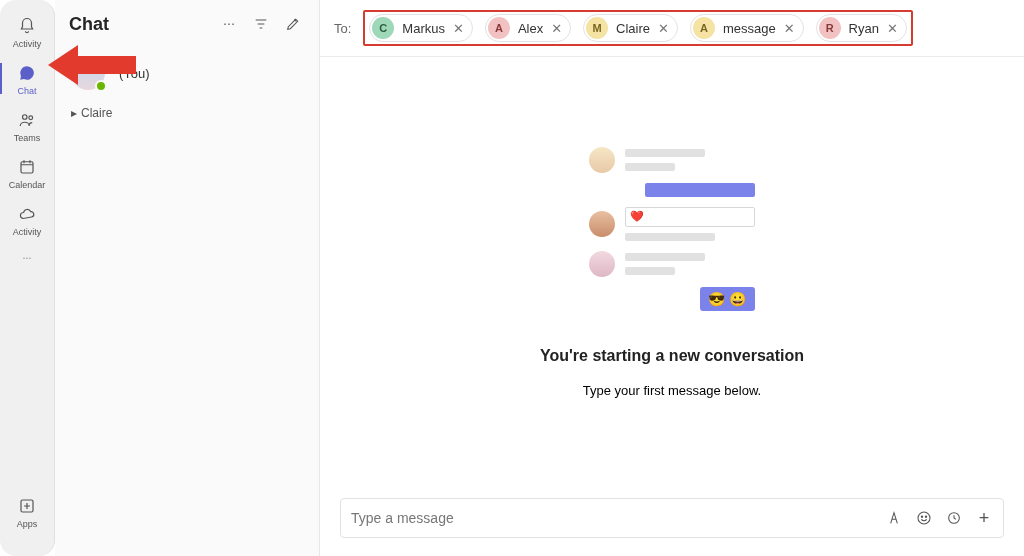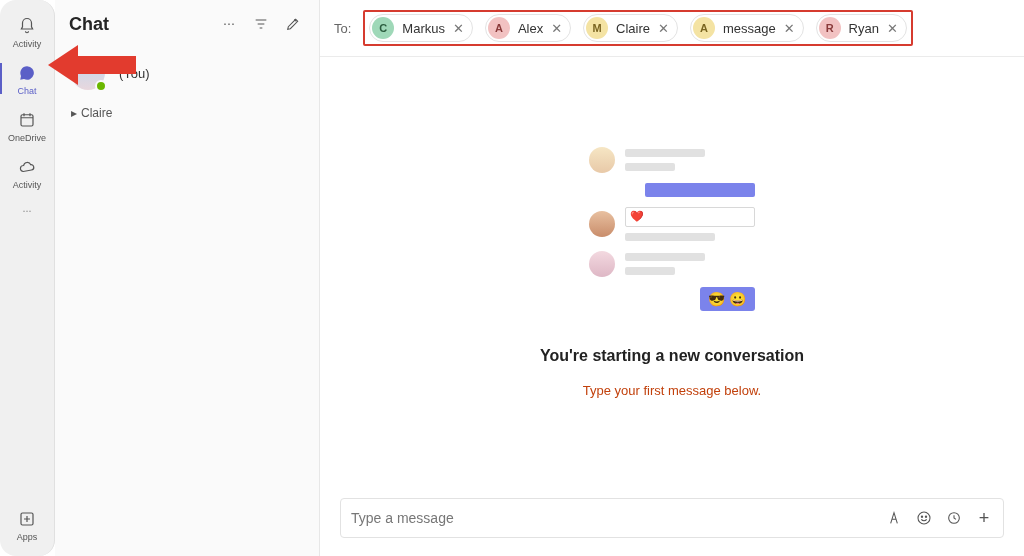--- a/index.html
+++ b/index.html
@@ -145,21 +145,21 @@
   }
   .illus { display:flex; flex-direction:column; gap:10px; margin-bottom: 26px; }
   .illus-row { display:flex; align-items:center; gap:10px; }
   .head-av { width:26px; height:26px; border-radius:50%; }
   .bubble-stack { display:flex; flex-direction:column; gap:6px; }
   .bubble { height:8px; border-radius:2px; background:#e1e1e1; }
   .bubble.fill { background:#7b83eb; }
   .bubble.box { height:20px; border:1px solid #d8d8d8; background:#fff; border-radius:2px; }
   .emoji-bubble { align-self:flex-end; background:#7b83eb; padding:4px 8px; border-radius:3px; font-size:14px; }
   .empty-title { font-size:16px; font-weight:700; color:#222; margin-top:6px;}
-  .empty-sub { font-size:13px; color:#c2410c; margin-top:14px;}
+  .empty-sub { font-size:13px; color:#000000; margin-top:14px;}
   
   .compose-wrap {
     padding: 10px 20px 18px 20px;
     display:flex;
   }
   .compose {
     flex:1;
     border:1px solid #e2e2e2;
     border-radius:4px;
     display:flex;
@@ -202,39 +202,50 @@
     <span class="icon">
       <svg viewBox="0 0 24 24" width="18" height="18" fill="#5b5fc7">
           <path d="M12 3a9 9 0 0 0-8 13l-1 5 5-1a9 9 0 1 0 4-17z"></path>
         </svg>
     </span>
     <span>Chat</span>
   </div>
   <div class="rail-item">
     <span class="icon">
       <svg viewBox="0 0 24 24" width="18" height="18" fill="none" stroke="currentColor" stroke-width="1.6">
+          <circle cx="9" cy="8" r="3"></circle>
+          <circle cx="17" cy="9" r="2.5"></circle>
+          <path d="M3 20c0-3 3-5 6-5s6 2 6 5"></path>
+          <path d="M15 19c0-2 2-3.5 4-3.5"></path>
+        </svg>
+    </span>
+    <span>Teams</span>
+  </div>
+  <div class="rail-item">
+    <span class="icon">
+      <svg viewBox="0 0 24 24" width="18" height="18" fill="none" stroke="currentColor" stroke-width="1.6">
           <rect x="4" y="5" width="16" height="15" rx="2"></rect>
           <path d="M4 9h16M8 3v4M16 3v4"></path>
         </svg>
     </span>
-    <span>OneDrive</span>
+    <span>Calendar</span>
   </div>
   <div class="rail-item">
     <span class="icon">
       <svg viewBox="0 0 24 24" width="18" height="18" fill="none" stroke="currentColor" stroke-width="1.6">
           <path d="M7 18a4 4 0 1 1 .5-8A5 5 0 0 1 17 9a3.5 3.5 0 0 1 1 7z"></path>
         </svg>
     </span>
     <span>Activity</span>
   </div>
   <div class="rail-item" style="padding:4px 0;">
     <span class="icon">⋯</span>
   </div>
   <div class="rail-spacer"></div>
-  <div class="rail-item" style="margin-bottom:8px;">
+  <div class="rail-item" style="margin-bottom:21px;">
     <span class="icon">
       <svg viewBox="0 0 24 24" width="18" height="18" fill="none" stroke="currentColor" stroke-width="1.6">
           <rect x="4" y="4" width="16" height="16" rx="2"></rect>
           <path d="M12 8v8M8 12h8"></path>
         </svg>
     </span>
     <span>Apps</span>
   </div>
 </div>
 

